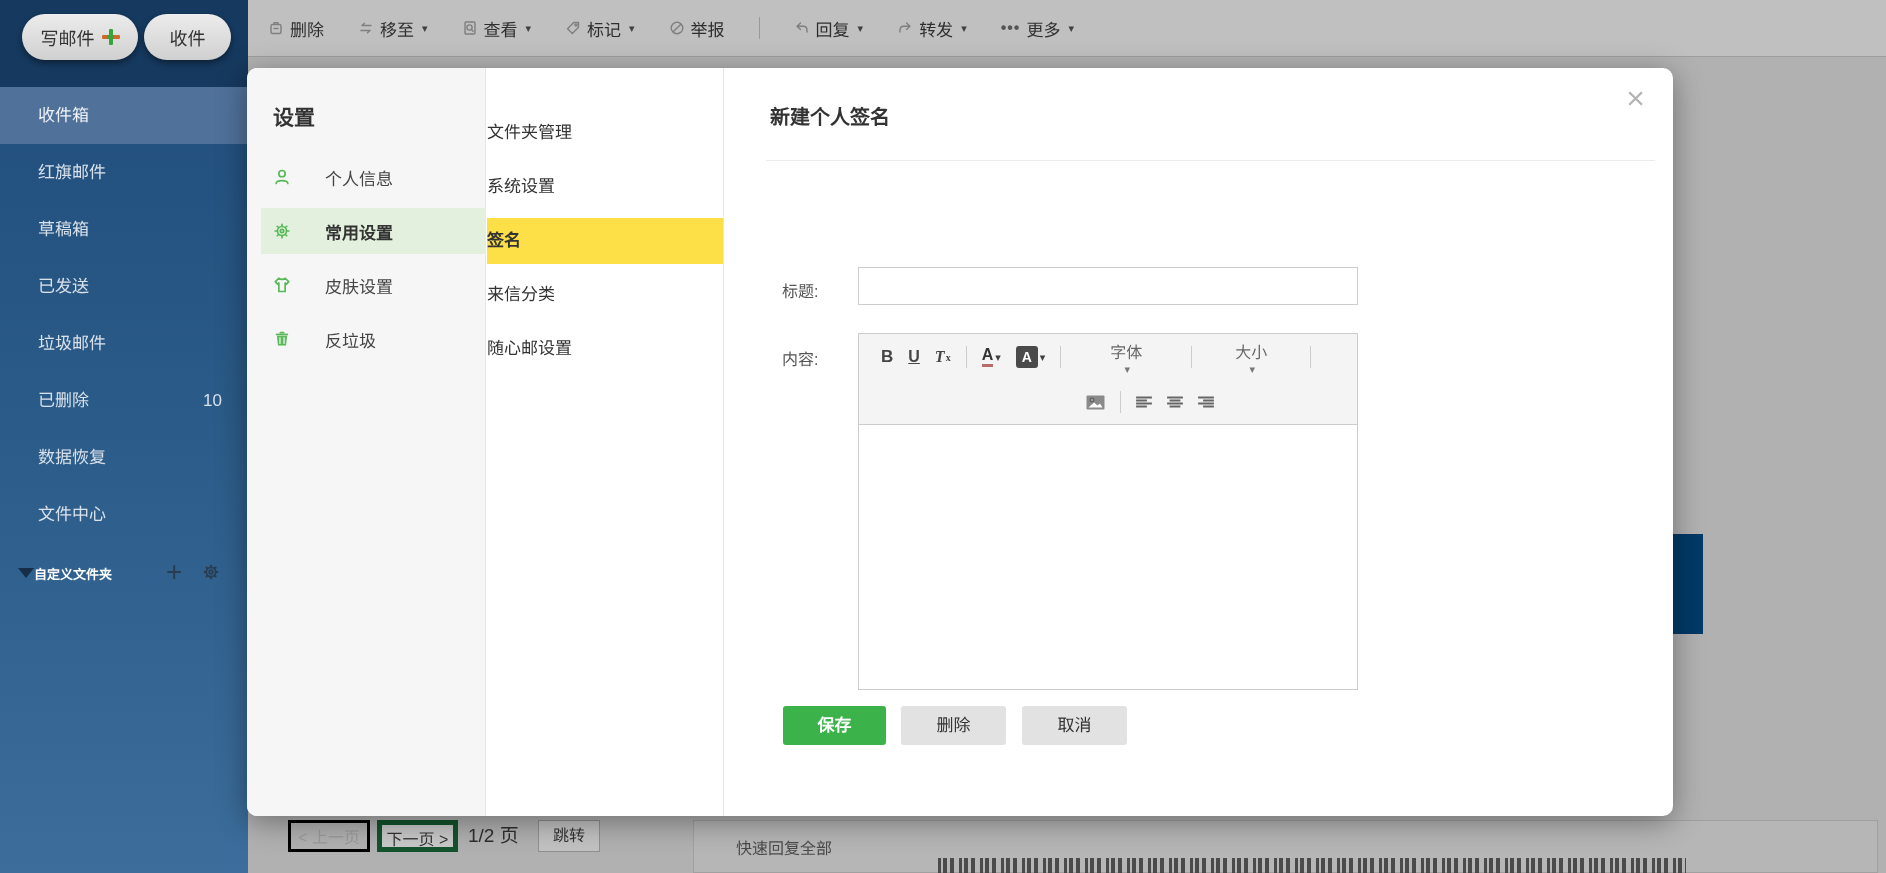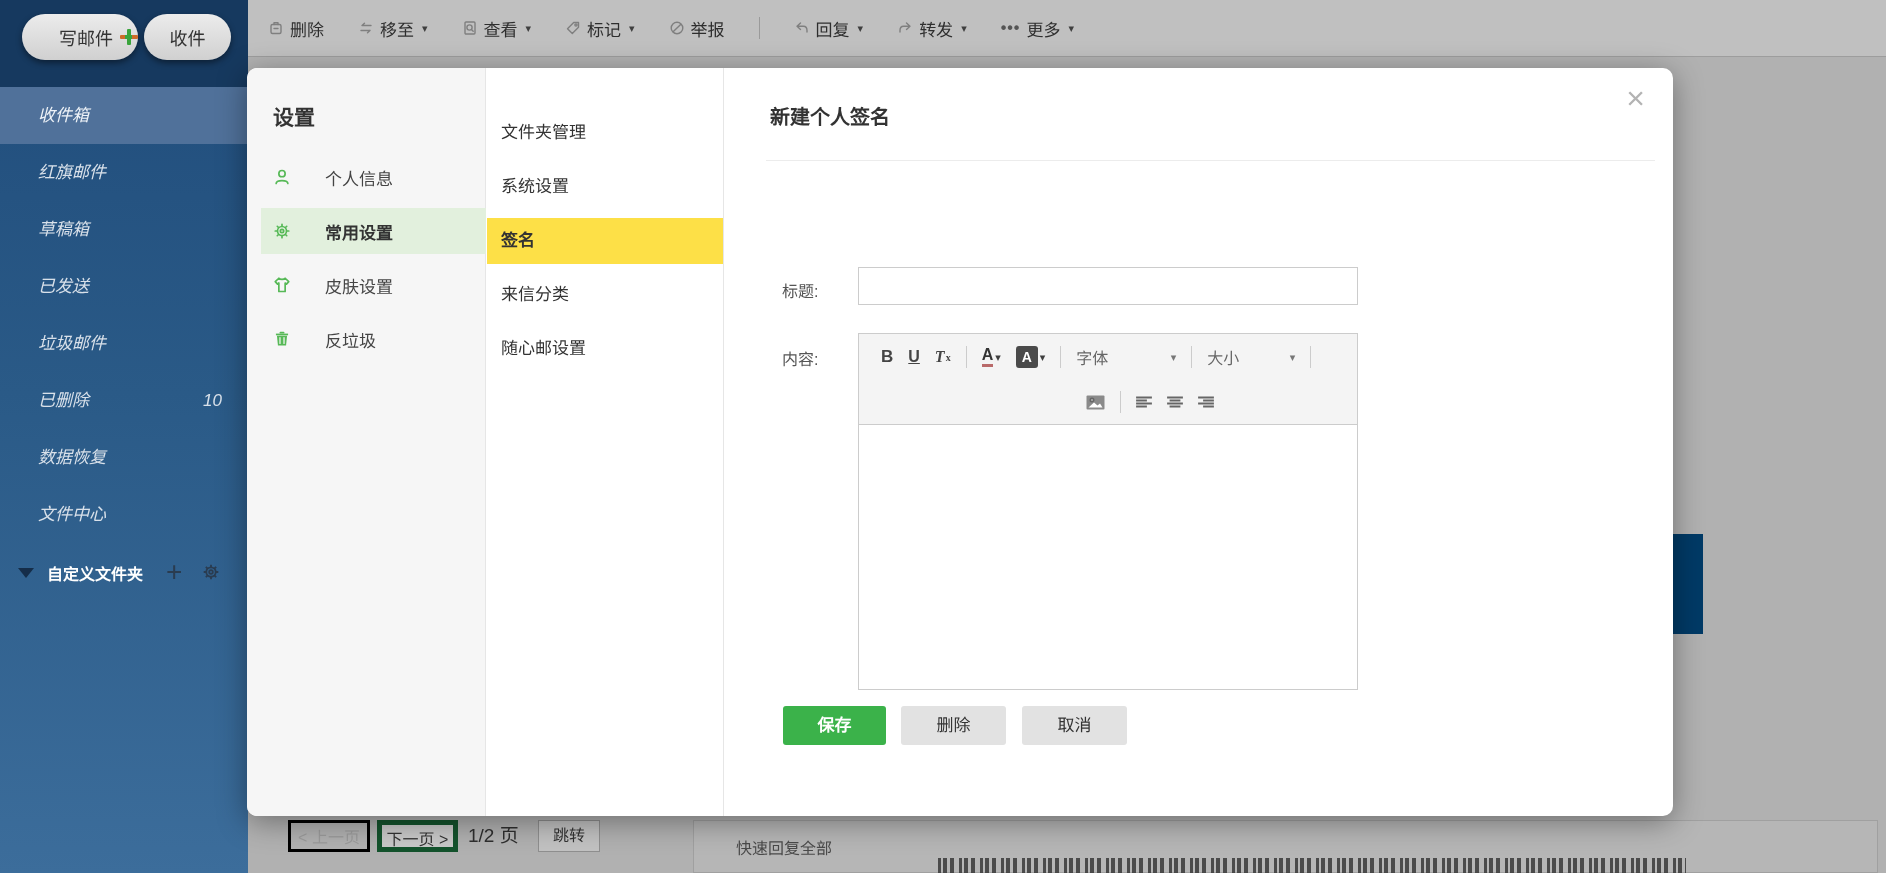--- a/index.html
+++ b/index.html
@@ -34,55 +34,55 @@
                transparent 9px 12px,#383838 12px 16px,transparent 16px 21px);}
   .hidden-blue{position:absolute;left:1673px;top:534px;width:30px;height:100px;background:#003a66;}
 
   
   .sidebar{position:absolute;left:0;top:0;width:248px;height:873px;
            background:linear-gradient(180deg,#204c7b 0%,#2a5a87 45%,#3c6d9b 100%);}
   .sidebar-top{position:absolute;left:0;top:0;width:248px;height:87px;background:#16395f;}
   .pill{position:absolute;top:14px;height:46px;border-radius:23px;
         background:linear-gradient(#ececec,#d0d0d0);box-shadow:0 3px 6px rgba(0,0,0,.45);
         display:flex;align-items:center;justify-content:center;font-size:18px;color:#333;cursor:pointer;}
-  .pill-compose{left:22px;width:116px;gap:7px;justify-content:flex-end;}
+  .pill-compose{left:22px;width:116px;gap:7px;}
   .pill-receive{left:144px;width:87px;}
   .plus-icon{position:relative;width:18px;height:18px;}
   .plus-icon .v{position:absolute;left:7px;top:1px;width:4px;height:16px;background:#3aa43c;border-radius:1px;}
   .plus-icon .h{position:absolute;left:0;top:7px;width:18px;height:4px;border-radius:1px;
     background:linear-gradient(90deg,#cf6b28 0 5px,#3aa43c 5px 12px,#cf6b28 12px 18px);}
   .side-menu{position:absolute;top:87px;left:0;width:248px;list-style:none;margin:0;padding:0;}
   .side-item{height:57px;line-height:57px;padding-left:38px;font-size:17px;color:#d9e1ea;
-             position:relative;cursor:pointer;box-sizing:border-box;font-style:italic;}
+             position:relative;cursor:pointer;box-sizing:border-box;}
   .side-item.selected{background:#50719a;color:#eef3f8;}
   .side-badge{position:absolute;right:26px;top:0;font-size:17px;color:#d9e1ea;}
   .custom-folder{position:absolute;top:555px;left:0;width:248px;height:36px;
                  display:flex;align-items:center;}
   .tri{width:0;height:0;border-left:8px solid transparent;border-right:8px solid transparent;
        border-top:10px solid #152d49;margin-left:18px;}
-  .cf-label{margin-left:13px;font-size:16px;font-weight:bold;color:#fff;}
+  .cf-label{font-size:13px;font-weight:bold;color:#fff;}
   .cf-add{position:absolute;left:166px;top:0;font-size:28px;color:#2a3c50;line-height:34px;cursor:pointer;}
   .cf-gear{position:absolute;left:202px;top:8px;cursor:pointer;}
   .cf-gear svg{stroke:#2a3c50;fill:none;stroke-width:1.6;}
 
   
   .modal{position:absolute;left:247px;top:68px;width:1426px;height:748px;background:#fff;
          border-radius:10px;box-shadow:0 6px 30px rgba(0,0,0,.38);}
   .col1{position:absolute;left:0;top:0;width:239px;height:748px;background:#f6f6f6;
         border-radius:10px 0 0 10px;border-right:1px solid #e6e6e6;box-sizing:border-box;}
   .col1-title{margin:33px 0 0 26px;font-size:21px;font-weight:bold;color:#333;}
   .nav1{position:absolute;top:86px;left:0;width:239px;}
   .nav1-item{height:46px;margin:0 0 8px 14px;display:flex;align-items:center;gap:34px;
              padding-left:12px;font-size:17px;color:#444;cursor:pointer;}
   .nav1-item.selected{background:#e2f0dd;font-weight:bold;color:#333;}
   .nav1-item svg{stroke:#57b957;fill:none;stroke-width:1.5;stroke-linecap:round;stroke-linejoin:round;}
   .col2{position:absolute;left:240px;top:0;width:237px;height:748px;background:#fff;
         border-right:1px solid #e6e6e6;box-sizing:border-box;}
   .nav2{position:absolute;top:42px;left:0;width:236px;}
-  .nav2-item{height:46px;margin-bottom:8px;line-height:46px;padding-left:14px;
+  .nav2-item{height:46px;margin-bottom:8px;line-height:46px;
              font-size:17px;color:#333;cursor:pointer;}
   .nav2-item.selected{background:#fde047;font-weight:bold;}
 
   .col3{position:absolute;left:477px;top:0;width:949px;height:748px;}
   .panel-title{position:absolute;left:46px;top:33px;font-size:20px;font-weight:bold;color:#333;}
   .close-x{position:absolute;right:28px;top:14px;font-size:32px;color:#b3b3b3;
            font-weight:300;line-height:1;cursor:pointer;}
   .divider{position:absolute;left:42px;right:18px;top:92px;height:1px;background:#ececec;}
   .tip{position:absolute;left:46px;top:115px;font-size:16px;color:#666;}
   .form-label{position:absolute;left:58px;font-size:16px;color:#555;}
@@ -100,21 +100,21 @@
   .ed-btn{font-size:16px;color:#444;cursor:pointer;display:flex;align-items:center;}
   .ed-b{font-weight:bold;font-size:17px;}
   .ed-u{text-decoration:underline;font-weight:bold;}
   .ed-tx{font-family:"Liberation Serif","DejaVu Serif",serif;font-style:italic;font-weight:bold;}
   .ed-tx sub{font-size:10px;font-style:normal;margin-left:1px;}
   .ed-color{font-weight:bold;font-size:16px;color:#333;border-bottom:3px solid #b96a6a;
             line-height:1;padding-bottom:1px;}
   .ed-bg-a{width:22px;height:22px;background:#4a4a4a;color:#fff;border-radius:3px;display:flex;
            align-items:center;justify-content:center;font-weight:bold;font-size:14px;}
   .ed-select{display:flex;align-items:center;justify-content:space-between;width:100px;
-             font-size:16px;color:#666;cursor:pointer;}
+             font-size:16px;color:#666;cursor:pointer;flex-direction:column;}
   .ed-select .caret{color:#777;}
   .ed-row2 svg{stroke:#666;stroke-width:1.8;fill:none;stroke-linecap:square;}
   .ed-content{height:264px;background:#fff;cursor:text;}
 
   .btn{position:absolute;top:638px;height:39px;border:none;border-radius:3px;font-size:17px;
        text-align:center;line-height:39px;cursor:pointer;box-sizing:border-box;}
   .btn-save{left:59px;width:103px;background:#3bb24a;color:#fff;font-weight:bold;}
   .btn-del{left:177px;width:105px;background:#e2e2e2;color:#333;}
   .btn-cancel{left:298px;width:105px;background:#e2e2e2;color:#333;}
 </style>

